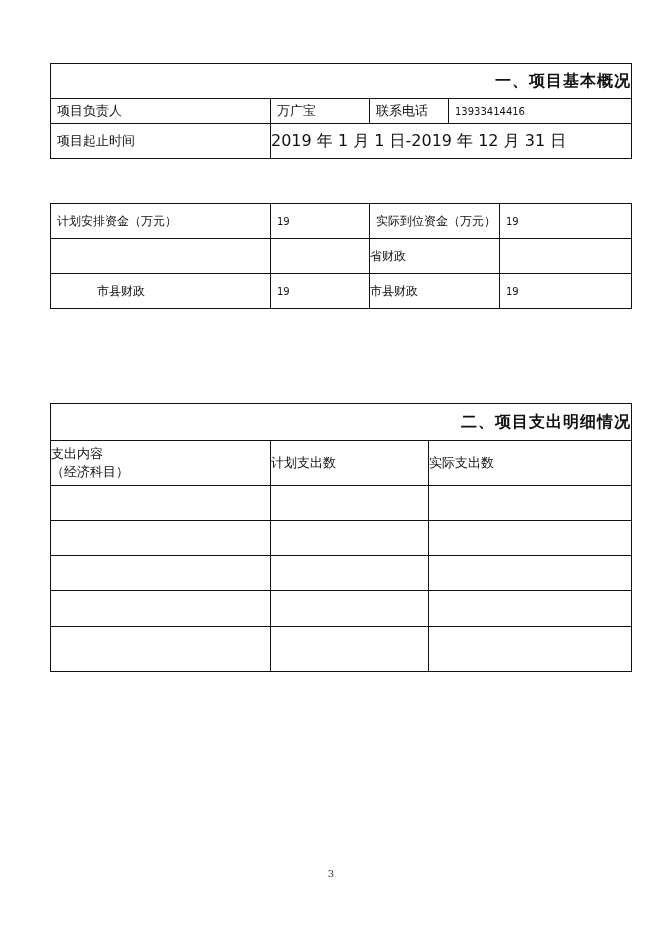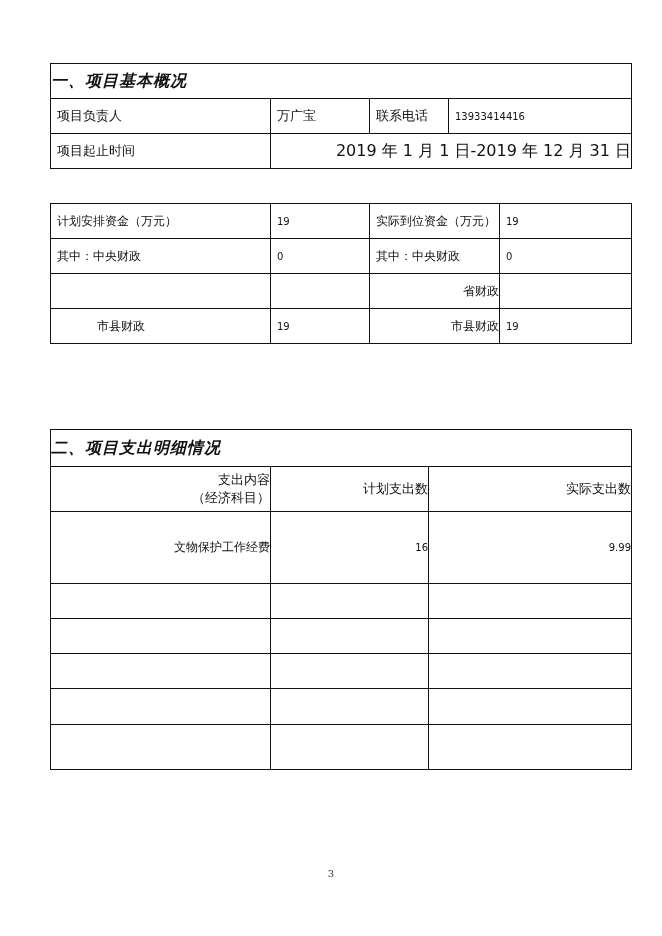--- a/index.html
+++ b/index.html
@@ -3,23 +3,23 @@
 <meta charset="utf-8">
 <style>
   html, body { margin: 0; padding: 0; background: #ffffff; }
   body { width: 662px; height: 936px; position: relative; overflow: hidden;
          font-family: "DejaVu Serif", "Liberation Serif", serif; color: #111; }
   .page { position: absolute; left: 0; top: 0; width: 662px; height: 936px; }
   table { position: absolute; border-collapse: collapse; table-layout: fixed; }
   td { border: 1.3px solid #111; padding: 0; font-size: 13px; vertical-align: middle; overflow: hidden; white-space: nowrap; }
   .num { font-family: "DejaVu Sans", "Liberation Sans", sans-serif; font-size: 10px; }
   .l { text-align: left; padding-left: 6px; }
-  .c { text-align: right; }
+  .c { text-align: left; }
   .indent { padding-left: 46px; }
-  .section { text-align: left; font-weight: bold; font-size: 16px; letter-spacing: 1px; font-style: italic; }
+  .section { text-align: right; font-weight: bold; font-size: 16px; letter-spacing: 1px; }
   .big { font-size: 16px; }
   .small { font-size: 12px; }
   .pagenum { position: absolute; top: 868px; left: 0; width: 662px; text-align: center;
              font-size: 10px; color: #333; font-family: "DejaVu Serif", serif; }
 </style>
 </head>
 <body>
 
 <div class="page">
 
@@ -28,21 +28,21 @@
       <col style="width:220px">
         <col style="width:99px">
         <col style="width:79px">
         <col style="width:51px">
         <col style="width:132px">
     </colgroup>
     <tbody>
         <tr style="height:35px">
       <td colspan="5" class="section">一、项目基本概况</td>
     </tr>
-    <tr style="height:35px">
+    <tr style="height:25px">
       <td class="l">项目负责人</td>
       <td class="l">万广宝</td>
       <td class="l">联系电话</td>
       <td colspan="2" class="l num">13933414416</td>
     </tr>
     <tr style="height:35px">
       <td class="l">项目起止时间</td>
       <td colspan="4" class="c num big">2019 年 1 月 1 日-2019 年 12 月 31 日</td>
     </tr>
   </tbody>
@@ -56,62 +56,51 @@
         <col style="width:132px">
     </colgroup>
     <tbody>
         <tr style="height:35px">
       <td class="l small">计划安排资金（万元）</td>
       <td class="l num">19</td>
       <td class="l small">实际到位资金（万元）</td>
       <td class="l num">19</td>
     </tr>
     <tr style="height:35px">
-      <td class="l small">其中：中央财政</td>
-      <td class="l num">0</td>
-      <td class="l small">其中：中央财政</td>
-      <td class="l num">0</td>
-    </tr>
-    <tr style="height:35px">
       <td></td>
       <td></td>
       <td class="c small">省财政</td>
       <td></td>
     </tr>
     <tr style="height:35px">
       <td class="l small indent">市县财政</td>
       <td class="l num">19</td>
       <td class="c small">市县财政</td>
       <td class="l num">19</td>
     </tr>
   </tbody>
     </table>
 
-  <table style="left:50px; top:429px; width:581px;">
+  <table style="left:50px; top:403px; width:581px;">
     <colgroup>
       <col style="width:220px">
         <col style="width:158px">
         <col style="width:203px">
     </colgroup>
     <tbody>
         <tr style="height:37px">
       <td colspan="3" class="section">二、项目支出明细情况</td>
     </tr>
     <tr style="height:45px">
       <td class="c" style="line-height:18px;">
         <div>支出内容</div>
         <div>（经济科目）</div>
       </td>
       <td class="c">计划支出数</td>
       <td class="c">实际支出数</td>
-    </tr>
-    <tr style="height:72px">
-      <td class="c small">文物保护工作经费</td>
-      <td class="c num">16</td>
-      <td class="c num">9.99</td>
     </tr>
     <tr style="height:35px">
       <td></td>
       <td></td>
       <td></td>
     </tr>
     <tr style="height:35px">
       <td></td>
       <td></td>
       <td></td>

